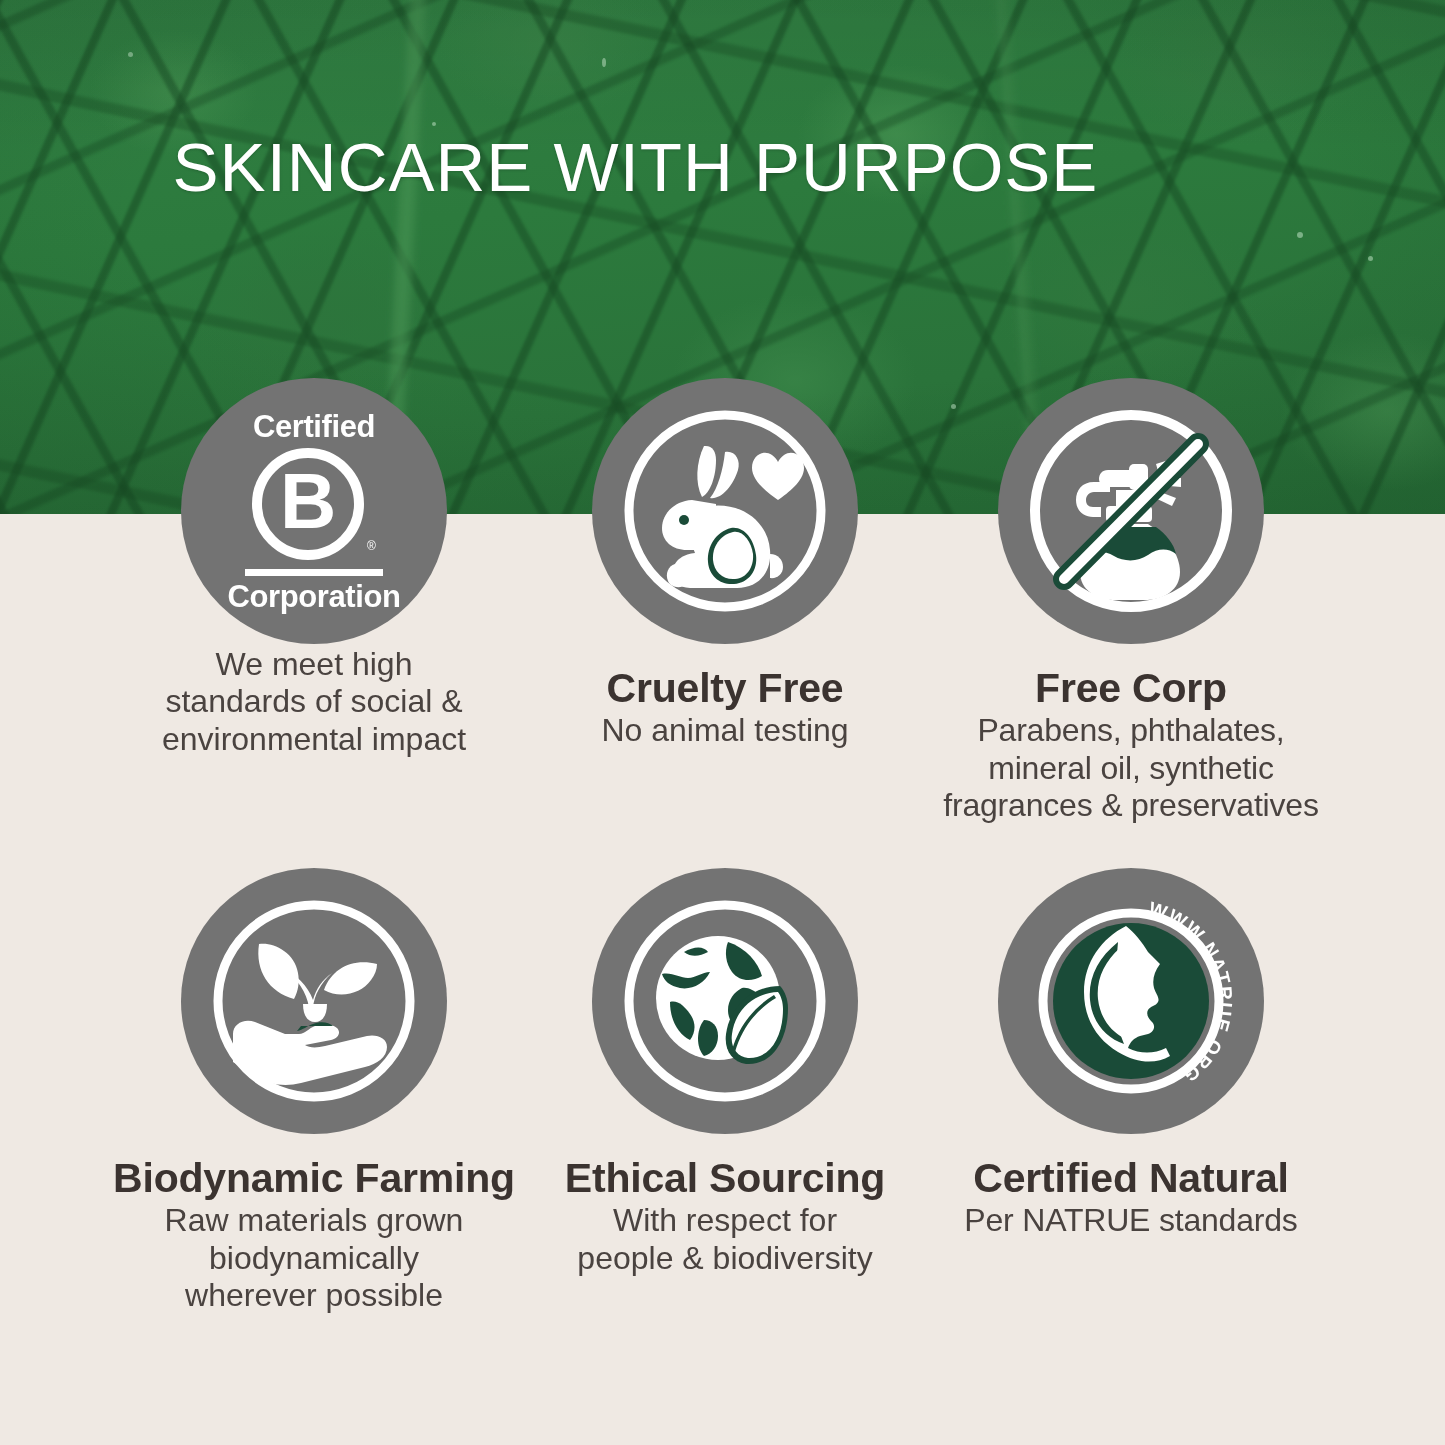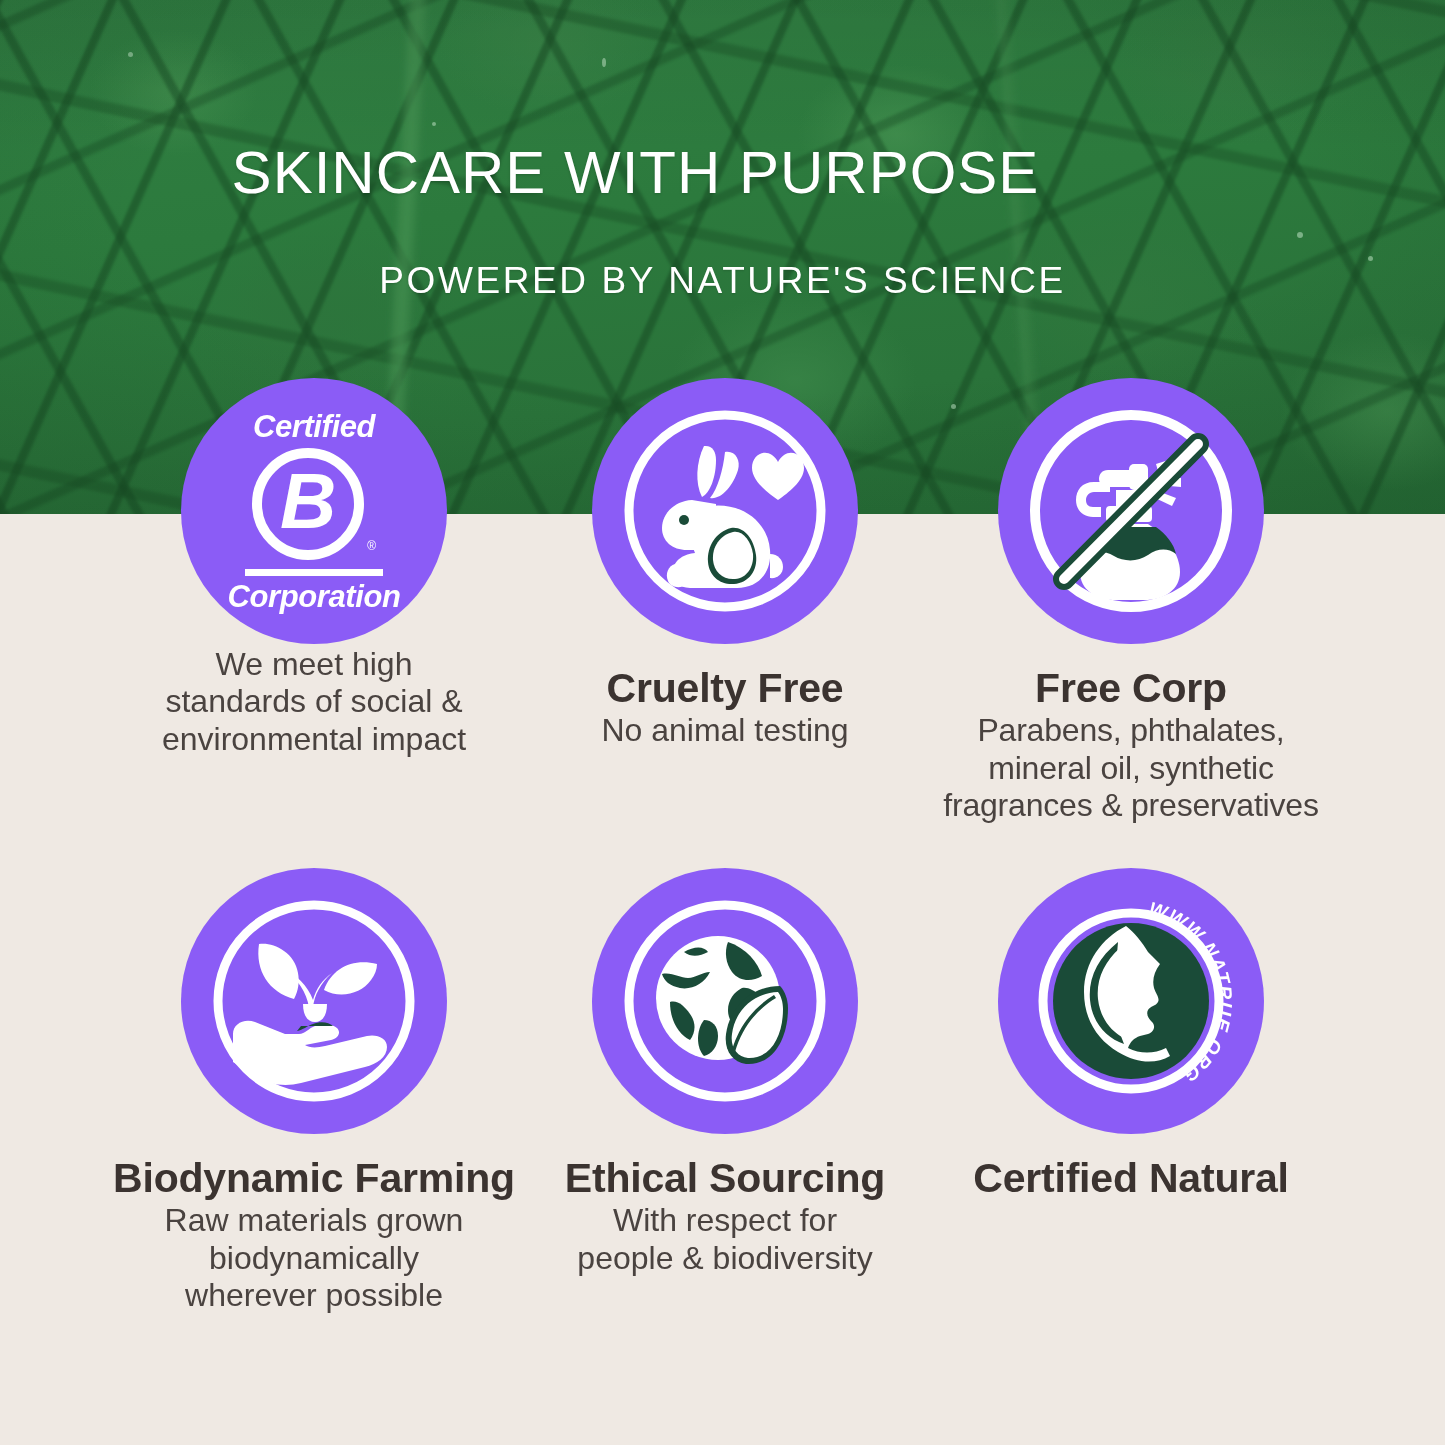--- a/index.html
+++ b/index.html
@@ -94,25 +94,25 @@
     position: absolute;
     background: rgba(190, 225, 195, .55);
     border-radius: 50%;
     filter: blur(.6px);
   }
 
   
   .title {
     position: absolute;
     left: 0;
-    top: 143px;
+    top: 133px;
     width: 1271px;
     text-align: center;
     font-family: "Liberation Sans", sans-serif;
-    font-size: 60px;
+    font-size: 69px;
     font-weight: 300;
     letter-spacing: 1px;
     color: #ffffff;
     line-height: 1;
     white-space: nowrap;
     text-shadow: 0 1px 3px rgba(0,0,0,.18);
   }
   .subtitle {
     position: absolute;
     left: 0;
@@ -145,26 +145,25 @@
   .cell.c1 { left: 484px; }
   .cell.c2 { left: 890px; }
   .row0 { top: 378px; }
   .row1 { top: 868px; }
 
   .badge {
     width: 266px;
     height: 266px;
     margin: 0 auto;
     border-radius: 50%;
-    background: #8b5cf6;
+    background: #737373;
     display: flex;
     align-items: center;
     justify-content: center;
     position: relative;
-    font-style: italic;
   }
   .badge svg { display: block; }
 
   .cap {
     margin-top: 22px;
     font-size: 41px;
     font-weight: 700;
     color: #3b3330;
     letter-spacing: -0.2px;
     line-height: 1.08;
@@ -243,21 +242,20 @@
     <div class="speck" style="left:128px; top:52px; width:5px; height:5px;"></div>
     <div class="speck" style="left:602px; top:58px; width:4px; height:9px;"></div>
     <div class="speck" style="left:1297px; top:232px; width:6px; height:6px;"></div>
     <div class="speck" style="left:1368px; top:256px; width:5px; height:5px;"></div>
     <div class="speck" style="left:432px; top:122px; width:4px; height:4px;"></div>
     <div class="speck" style="left:951px; top:404px; width:5px; height:5px;"></div>
     <div class="vignette"></div>
   </div>
 
   <div class="title">SKINCARE WITH PURPOSE</div>
-  <div class="subtitle">POWERED BY NATURE'S SCIENCE</div>
 
   <div class="grid">
 
     <div class="cell c0 row0">
       <div class="badge">
         <div class="bcorp">
           <div class="t1">Certified</div>
           <div class="brow">
             <div class="bcircle">
               <span class="bletter">B</span>
@@ -400,16 +398,17 @@
 
           <path d="M120 74 C100 90 90 110 92 132 C94 154 108 170 126 176 C118 156 114 134 116 114 C118 100 119 86 120 74 Z" fill="#1a4b38"></path>
           <path d="M122 80 C106 94 98 112 100 131 C102 149 112 163 126 170 C119 151 116 132 118 114 C119 102 120 90 122 80 Z" fill="#fff"></path>
 
           <text font-family="Liberation Sans, sans-serif" font-size="19" font-weight="700" fill="#fff" letter-spacing="1.6">
             <textPath href="#natruearc" startOffset="6%">WWW.NATRUE.ORG</textPath>
           </text>
         </svg>
       </div>
       <div class="cap">Certified Natural</div>
+      <div class="desc">Per NATRUE standards</div>
     </div>
 
   </div>
 </div>
 
 </body></html>

